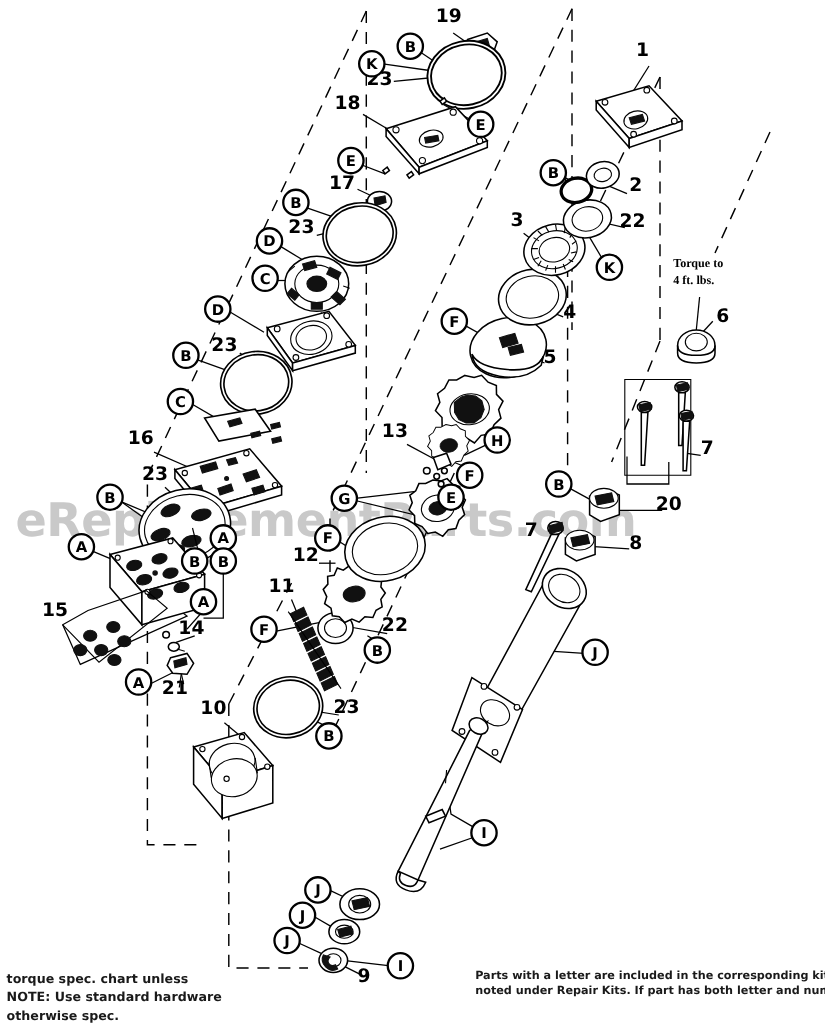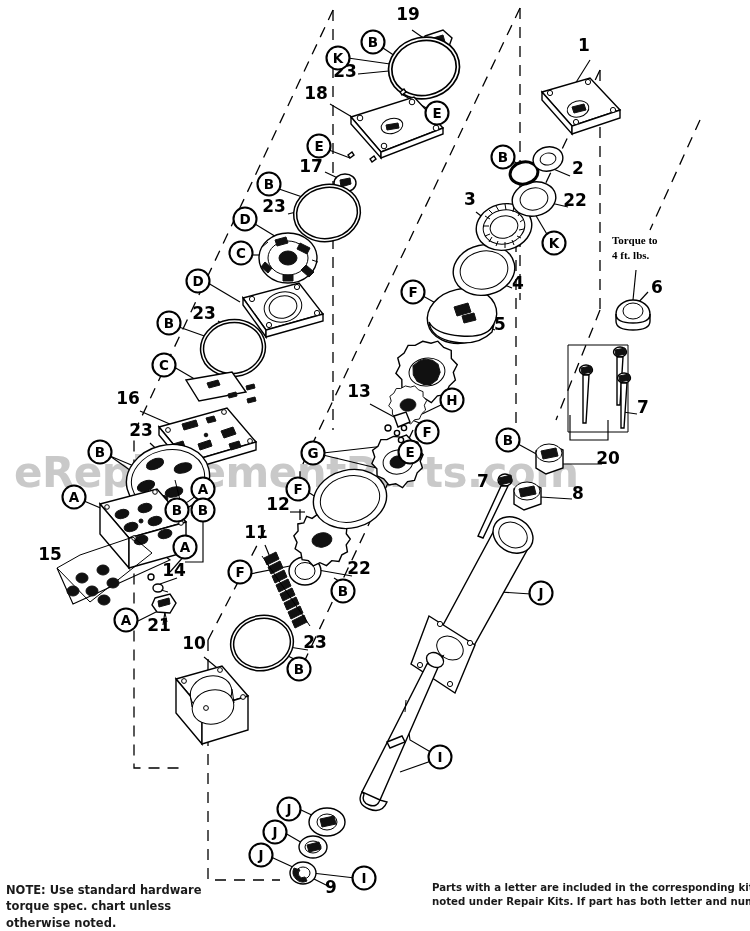--- a/index.html
+++ b/index.html
@@ -652,23 +652,23 @@
       </g>
 
   </svg>
 
   <div class="torque">
     <div>Torque to</div>
     <div>4 ft. lbs.</div>
   </div>
 
   <div class="note" id="note-left">
+    <div>torque spec. chart unless</div>
     <div>NOTE: Use standard hardware</div>
-    <div>torque spec. chart unless</div>
-    <div>otherwise noted.</div>
+    <div>otherwise spec.</div>
   </div>
 
   <div class="note" id="note-right">
     <div>Parts with a letter are included in the corresponding kit as</div>
     <div>noted under Repair Kits. If part has both letter and number,</div>
   </div>
 
 </div>
 
 </body></html>

